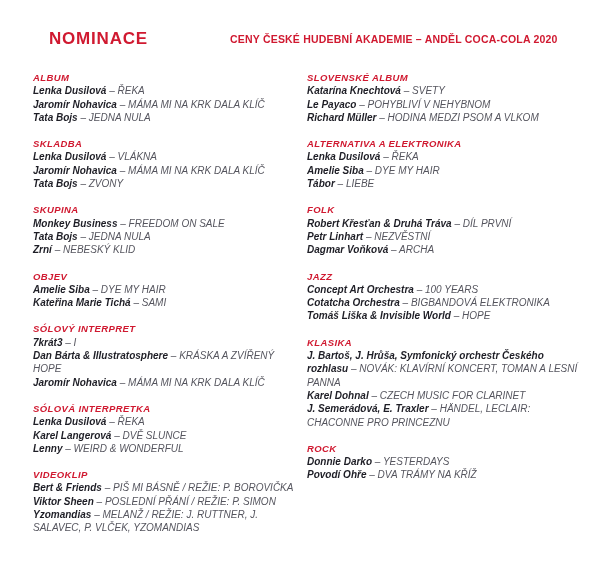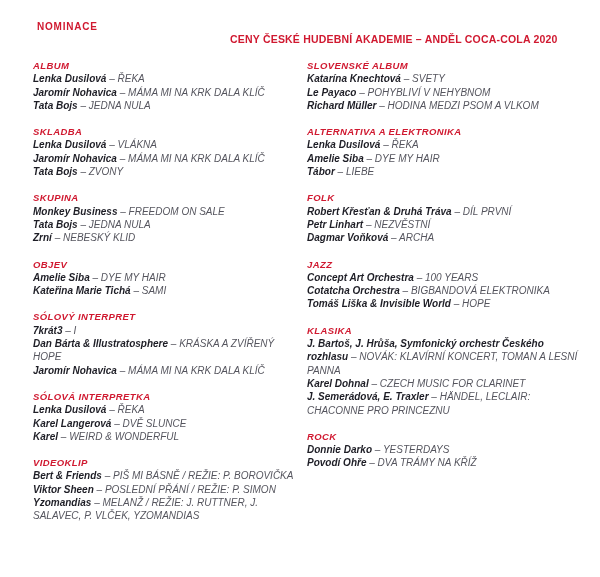--- a/index.html
+++ b/index.html
@@ -8,31 +8,31 @@
     width: 600px;
     height: 577px;
     background: var(--bg, #ffffff);
     font-family: "Liberation Sans", sans-serif;
     overflow: hidden;
     box-sizing: border-box;
     padding: 14px 0 0 33px;
   }
   .hdr { position: relative; height: 41px; }
   .hdr h1 {
-    margin: 4px;
-    font-size: 10px;
+    margin: 16px;
+    font-size: 17px;
     font-weight: bold;
     letter-spacing: 0.8px;
     color: var(--accent, #d01930);
     line-height: 18px;
   }
   .hdr .subtitle {
     position: absolute;
     left: 197px; 
-    top: 15px;
+    top: 3px;
     font-size: 10.5px;
     font-weight: bold;
     letter-spacing: 0.2px;
     color: var(--accent, #d01930);
     white-space: nowrap;
   }
   .columns {
     display: grid;
     grid-template-columns: 274px 281px;
     align-items: start;
@@ -93,21 +93,21 @@
         <section class="section">
           <h2>SÓLOVÝ INTERPRET</h2>
           <p class="entry"><span class="artist">7krát3</span><span class="sep"> – </span><span class="work">I</span></p>
           <p class="entry"><span class="artist">Dan Bárta &amp; Illustratosphere</span><span class="sep"> – </span><span class="work">KRÁSKA A ZVÍŘENÝ HOPE</span></p>
           <p class="entry"><span class="artist">Jaromír Nohavica</span><span class="sep"> – </span><span class="work">MÁMA MI NA KRK DALA KLÍČ</span></p>
         </section>
         <section class="section">
           <h2>SÓLOVÁ INTERPRETKA</h2>
           <p class="entry"><span class="artist">Lenka Dusilová</span><span class="sep"> – </span><span class="work">ŘEKA</span></p>
           <p class="entry"><span class="artist">Karel Langerová</span><span class="sep"> – </span><span class="work">DVĚ SLUNCE</span></p>
-          <p class="entry"><span class="artist">Karel</span><span class="sep"> – </span><span class="work">WEIRD &amp; WONDERFUL</span></p>
+          <p class="entry"><span class="artist">Lenny</span><span class="sep"> – </span><span class="work">WEIRD &amp; WONDERFUL</span></p>
         </section>
         <section class="section">
           <h2>VIDEOKLIP</h2>
           <p class="entry"><span class="artist">Bert &amp; Friends</span><span class="sep"> – </span><span class="work">PIŠ MI BÁSNĚ / REŽIE: P. BOROVIČKA</span></p>
           <p class="entry"><span class="artist">Viktor Sheen</span><span class="sep"> – </span><span class="work">POSLEDNÍ PŘÁNÍ / REŽIE: P. SIMON</span></p>
           <p class="entry"><span class="artist">Yzomandias</span><span class="sep"> – </span><span class="work">MELANŽ / REŽIE: J. RUTTNER, J. SALAVEC, P. VLČEK, YZOMANDIAS</span></p>
         </section>
       </div>
     <div class="col" id="col-1">
         <section class="section">

